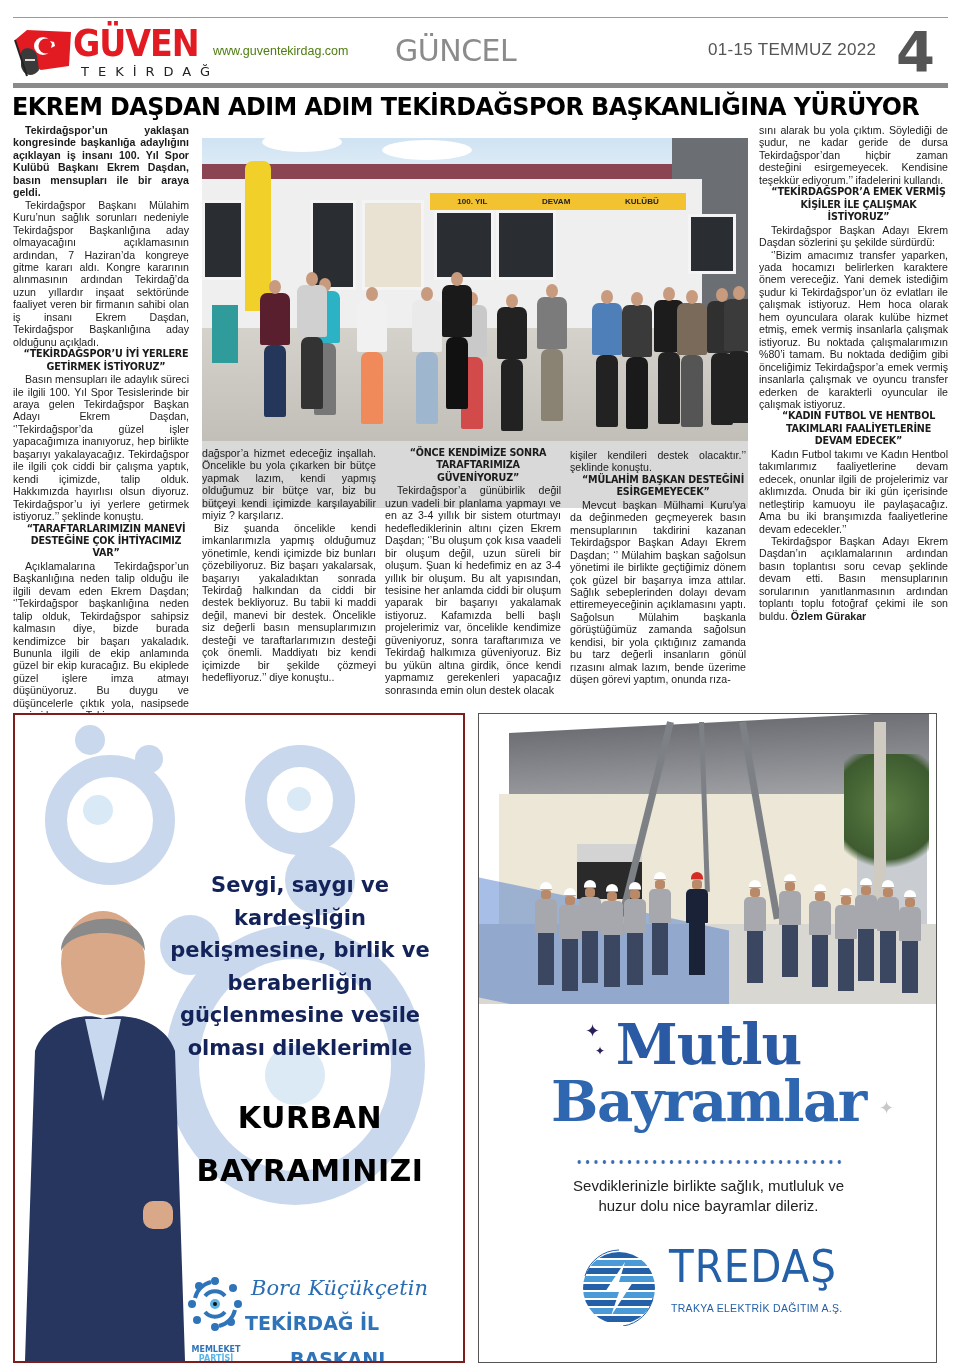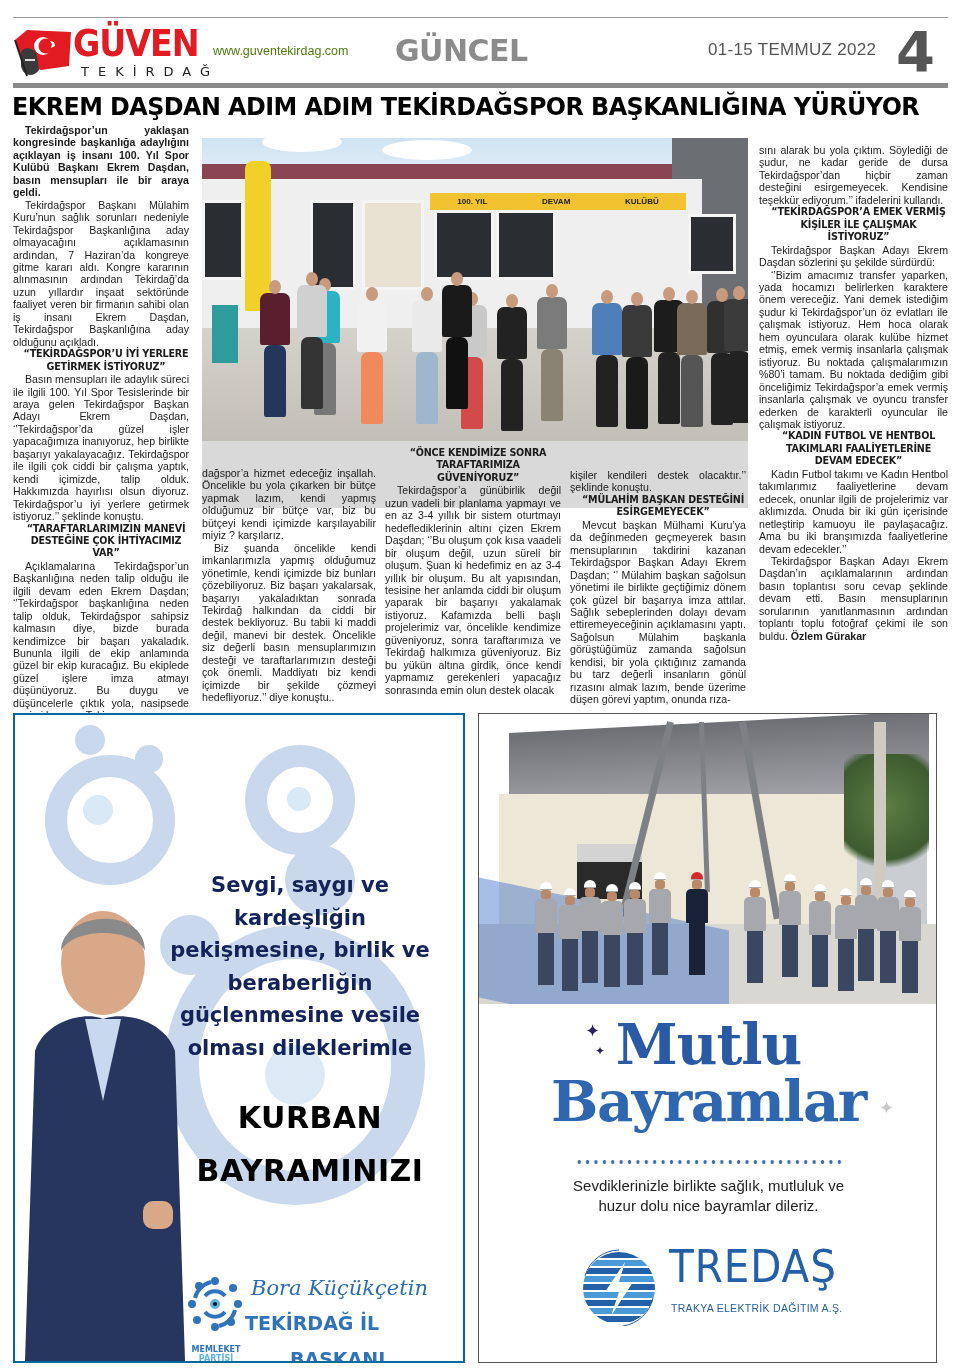--- a/index.html
+++ b/index.html
@@ -6,31 +6,31 @@
   html, body { width: 971px; height: 1370px; background: #fff; overflow: hidden; }
   body { position: relative; font-family: "Liberation Sans", sans-serif; color: #1a1a1a; }
 
   
   .top-rule { position: absolute; left: 13px; top: 17px; width: 935px; height: 1px; background: #9a9a9a; }
   .logo { position: absolute; left: 13px; top: 22px; width: 200px; height: 60px; }
   .logo-flag { position: absolute; left: 0; top: 4px; width: 64px; height: 52px; }
   .logo-word { position: absolute; left: 60px; top: 2px; font-family: "DejaVu Sans", sans-serif; font-weight: 900; font-size: 37px; letter-spacing: -1px; color: #e21b23; line-height: 40px; font-stretch: condensed; }
   .logo-sub { position: absolute; left: 68px; top: 42px; font-family: "DejaVu Sans", sans-serif; font-size: 13px; letter-spacing: 9px; color: #222; line-height: 16px; }
   .site-url { position: absolute; left: 213px; top: 44px; font-size: 12.5px; color: #4d7c0f; }
-  .section-title { position: absolute; left: 395px; top: 33px; font-family: "DejaVu Sans", sans-serif; font-weight: 700; font-size: 30px; color: #8b8b8b; letter-spacing: -0.5px; line-height: 36px; }
+  .section-title { position: absolute; left: 395px; top: 33px; font-family: "DejaVu Sans", sans-serif; font-weight: 400; font-size: 30px; color: #8b8b8b; letter-spacing: -0.5px; line-height: 36px; }
   .issue-date { position: absolute; left: 708px; top: 40px; font-size: 17px; color: #555; letter-spacing: 0.3px; }
   .page-num { position: absolute; left: 896px; top: 22px; font-family: "DejaVu Sans", sans-serif; font-weight: 900; font-size: 56px; color: #555; line-height: 60px; }
   .thick-rule { position: absolute; left: 13px; top: 83px; width: 935px; height: 5px; background: #8a8a8a; }
 
   .headline { position: absolute; left: 12px; top: 90px; width: 940px; font-family: "DejaVu Sans", sans-serif; font-weight: 900; font-size: 25.5px; letter-spacing: -0.6px; color: #000; line-height: 32px; white-space: nowrap; transform: scaleX(0.935); transform-origin: left top; }
 
   
   .col { position: absolute; font-size: 10.6px; line-height: 12.45px; text-align: justify; color: #1b1b1b; }
   .col p { text-indent: 12px; }
-  .col p.noindent { text-indent: 0; margin-top: 20px; }
+  .col p.noindent { text-indent: 0; }
   .col p.lead { font-weight: bold; }
   .col h4 { font-family: "DejaVu Sans", sans-serif; font-size: 9.6px; font-weight: bold; text-align: center; line-height: 12.45px; letter-spacing: -0.2px; padding-left: 10px; }
   .col .byline { font-weight: bold; }
   #col1 { left: 13px; top: 124px; width: 176px; }
   #col2 { left: 202px; top: 447px; width: 174px; }
   #col3 { left: 385px; top: 447px; width: 176px; }
   #col4 { left: 570px; top: 449px; width: 176px; }
   #col5 { left: 759px; top: 124px; width: 189px; }
 
   
@@ -41,21 +41,21 @@
   .photo .building2 { position: absolute; left: 470px; top: 0; width: 76px; height: 200px; background: #6b6e73; }
   .photo .window { position: absolute; background: #2a2d31; border: 3px solid #f4f4f4; }
   .photo .sign { position: absolute; left: 228px; top: 55px; width: 256px; height: 17px; background: #f2c230; display: flex; justify-content: space-around; align-items: center; font-weight: bold; font-size: 8px; color: #222; }
   .photo .banner { position: absolute; left: 43px; top: 23px; width: 26px; height: 150px; background: #f0d029; border-radius: 8px 8px 0 0; }
   .photo .ground { position: absolute; left: 0; top: 190px; width: 546px; height: 113px; background: linear-gradient(#d5d2cc, #c2bfb9); }
   .photo .bin { position: absolute; left: 10px; top: 167px; width: 26px; height: 58px; background: #2f9b9b; }
   .photo .person { position: absolute; border-radius: 7px 7px 2px 2px; }
   .photo .head { position: absolute; width: 12px; height: 14px; border-radius: 50%; background: #c89a7e; }
 
   
-  .ad { position: absolute; border: 2px solid #0369a1; overflow: hidden; background: #fff; }
+  .ad { position: absolute; border: 2px solid #7f1d1d; overflow: hidden; background: #fff; }
   #ad-left { left: 13px; top: 713px; width: 452px; height: 650px; }
   #ad-right { left: 478px; top: 713px; width: 459px; height: 650px; border-width: 1px; border-color: #555; }
 
   .ml-bg { position: absolute; border-radius: 50%; border: 22px solid #c9d8ec; }
   .ml-dot { position: absolute; border-radius: 50%; background: #c9d8ec; }
   .ad-msg { position: absolute; left: 132px; top: 154px; width: 306px; text-align: center; font-family: "DejaVu Sans", sans-serif; font-weight: bold; font-size: 21px; line-height: 32.5px; color: #13235a; }
   .ad-kurban { position: absolute; left: 150px; top: 376px; width: 290px; text-align: center; font-family: "DejaVu Sans", sans-serif; font-weight: 900; font-size: 30px; line-height: 53px; color: #000; letter-spacing: 0.5px; }
   .man { position: absolute; left: 10px; top: 186px; width: 160px; height: 460px; }
   .ad-sig-name { position: absolute; left: 236px; top: 561px; font-family: "DejaVu Serif", serif; font-style: italic; font-size: 21px; color: #2a6db3; }
   .ad-sig-title { position: absolute; left: 230px; top: 590px; width: 200px; font-family: "DejaVu Sans", sans-serif; font-weight: 900; font-size: 19px; line-height: 36px; color: #2f73b9; }

